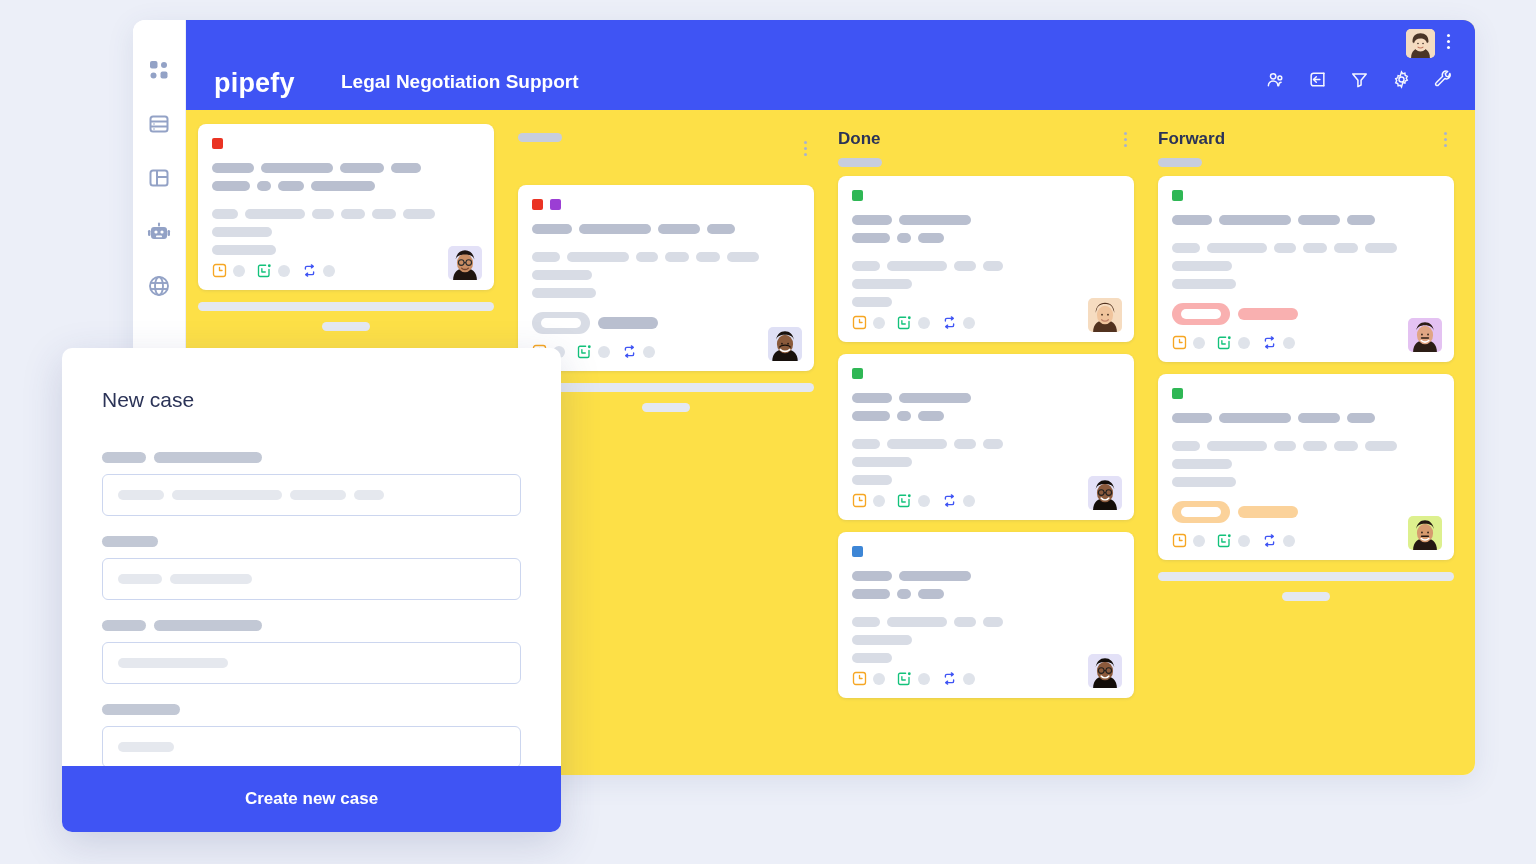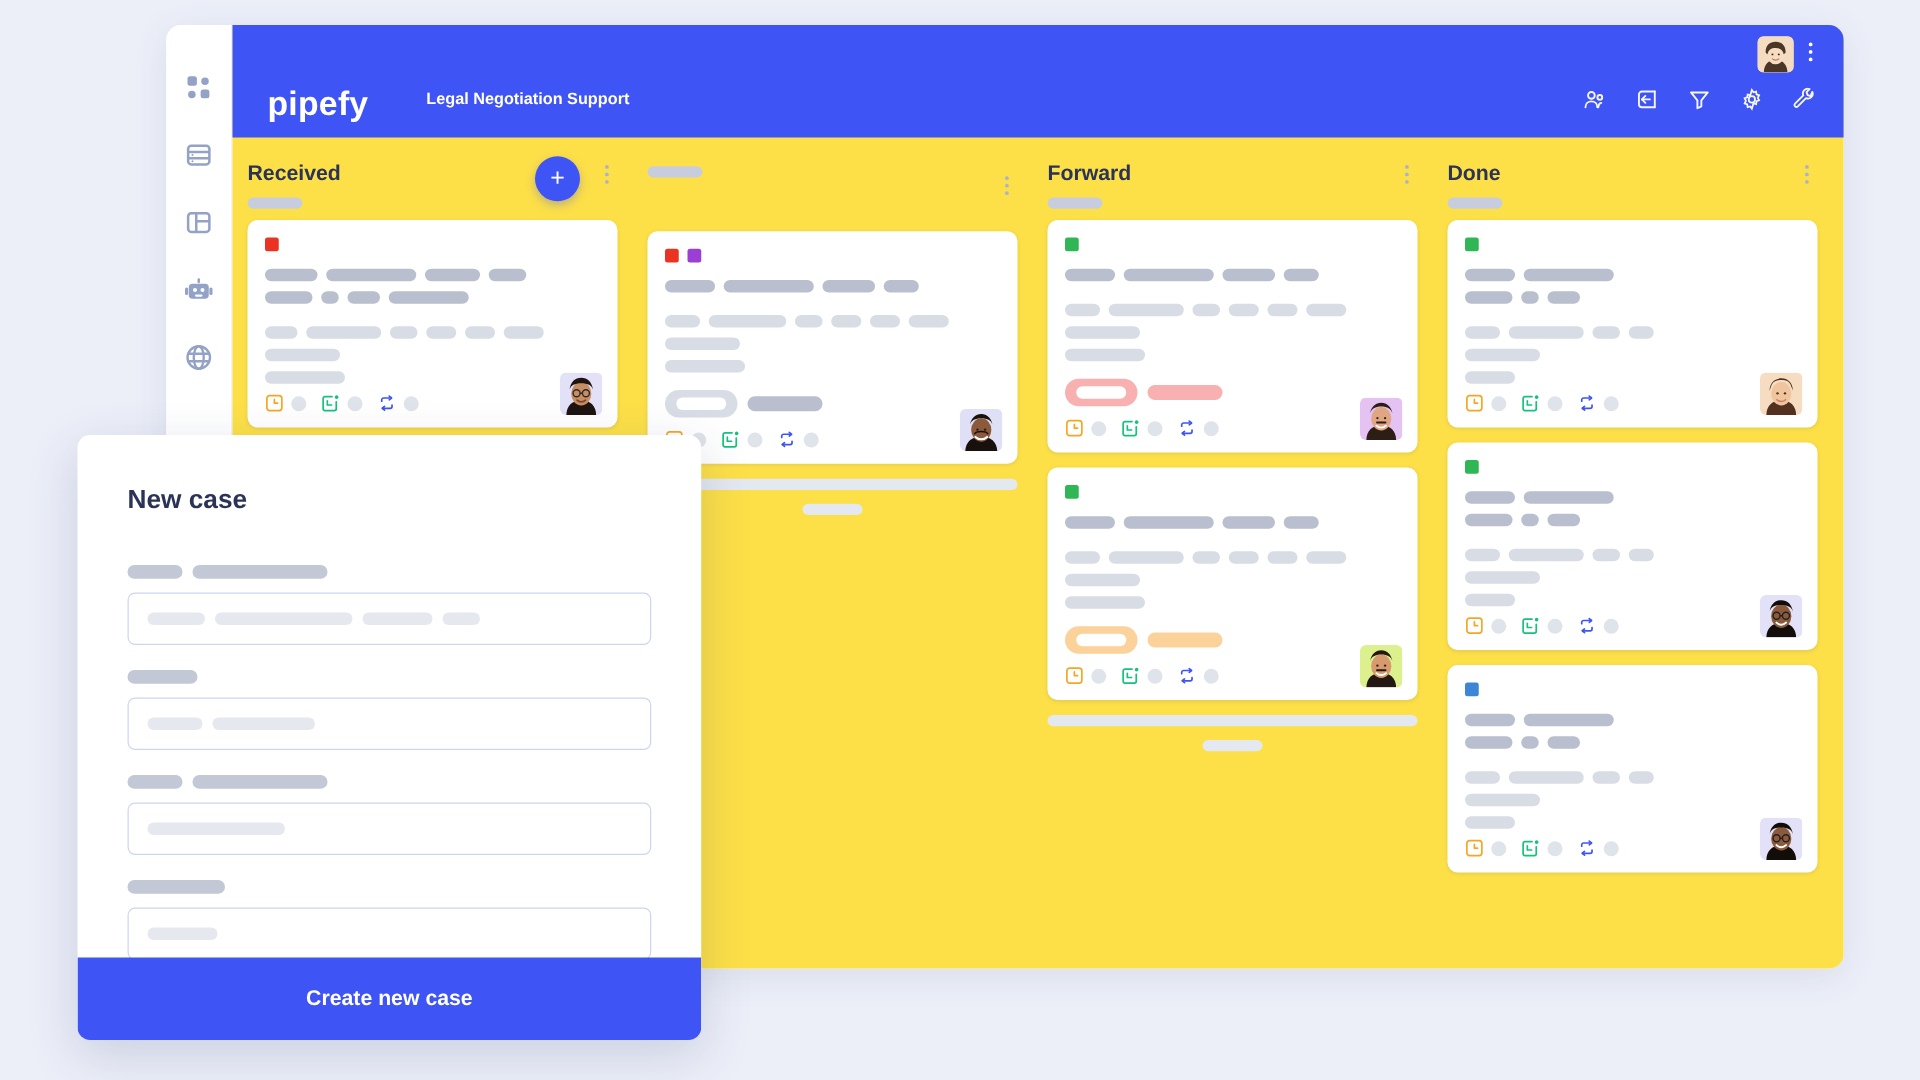--- a/index.html
+++ b/index.html
@@ -43,21 +43,21 @@
     height: 90px; background: #3f54f4; flex: none;
     position: relative; padding: 0 26px;
   }
   .logo {
     position: absolute; left: 28px; top: 48px;
     font-size: 27px; font-weight: 700; color: #fff;
     letter-spacing: .2px;
   }
   .board-title {
     position: absolute; left: 155px; top: 51px;
-    font-size: 13px; font-weight: 700; color: #fff;
+    font-size: 19px; font-weight: 700; color: #fff;
   }
   .avatar-top {
     position: absolute; right: 40px; top: 9px;
     width: 29px; height: 29px; border-radius: 5px;
     overflow: hidden; background: #f2d9bc; cursor: pointer;
   }
   .kebab-top {
     position: absolute; right: 20px; top: 14px;
     width: 14px; height: 20px; cursor: pointer;
   }
@@ -137,21 +137,21 @@
 
   
   .modal {
     position: absolute; left: 62px; top: 348px;
     width: 499px; height: 484px;
     background: #fff; border-radius: 10px;
     box-shadow: 0 12px 40px rgba(48,62,120,.18);
     overflow: hidden;
   }
   .modal-body { padding: 40px 40px 0 40px; }
-  .modal-title { font-size: 21px; font-weight: 700; color: #2b3357; margin-bottom: 40px; }
+  .modal-title { font-size: 21px; font-weight: 400; color: #2b3357; margin-bottom: 40px; }
   .field { margin-bottom: 20px; }
   .field-label-row { display: flex; gap: 8px; margin-bottom: 11px; }
   .lbl { height: 11px; border-radius: 6px; background: #c2c8d5; }
   .input-box {
     height: 42px; border: 1px solid #ccd6ef; border-radius: 6px;
     display: flex; align-items: center; gap: 8px; padding: 0 15px;
   }
   .input-ph { height: 10px; border-radius: 5px; background: #e5e8ee; }
   .modal-cta {
     position: absolute; left: 0; bottom: 0; width: 100%;
@@ -272,30 +272,20 @@
             <svg viewBox="0 0 24 24" fill="none" stroke="currentColor" stroke-width="1.9" stroke-linecap="round" stroke-linejoin="round">
                 <path d="M20 4.5a4.8 4.8 0 0 1-6.3 6.3L5.6 18.9a2 2 0 1 1-2.8-2.8l8.1-8.1A4.8 4.8 0 0 1 17.2 1.7l-3 3 1.1 3 3 1.1z"></path>
               </svg>
           </span>
         </div>
       </header>
 
       <section class="board">
 
         <div class="column">
-          <div class="col-head">
-            <div class="col-title">Received</div>
-            <div class="col-sub"></div>
-            <button class="add-btn">+</button>
-            <div class="kebab">
-                <i></i>
-                <i></i>
-                <i></i>
-              </div>
-          </div>
 
           <div class="card">
             <div class="chip-row">
               <span class="chip" style="background:#ea3323"></span>
             </div>
             <div class="bar-row">
                 <span class="bar" style="width:42px"></span>
                 <span class="bar" style="width:72px"></span>
                 <span class="bar" style="width:44px"></span>
                 <span class="bar" style="width:30px"></span>
@@ -450,20 +440,229 @@
           </div>
 
           <div class="col-foot">
             <div class="fbar"></div>
             <div class="fpill"></div>
           </div>
         </div>
 
         <div class="column">
           <div class="col-head">
+            <div class="col-title">Done</div>
+            <div class="col-sub"></div>
+            <div class="kebab">
+                <i></i>
+                <i></i>
+                <i></i>
+              </div>
+          </div>
+
+          <div class="card">
+            <div class="chip-row">
+              <span class="chip" style="background:#2fb755"></span>
+            </div>
+            <div class="bar-row">
+                <span class="bar" style="width:40px"></span>
+                <span class="bar" style="width:72px"></span>
+              </div>
+            <div class="bar-row">
+                <span class="bar" style="width:38px"></span>
+                <span class="bar" style="width:14px"></span>
+                <span class="bar" style="width:26px"></span>
+              </div>
+            <div class="gap"></div>
+            <div class="bar-row">
+                <span class="bar light" style="width:28px"></span>
+                <span class="bar light" style="width:60px"></span>
+                <span class="bar light" style="width:22px"></span>
+                <span class="bar light" style="width:20px"></span>
+              </div>
+            <div class="bar-row">
+                <span class="bar light" style="width:60px"></span>
+              </div>
+            <div class="bar-row">
+                <span class="bar light" style="width:40px"></span>
+              </div>
+            <div class="card-foot">
+              <span class="ficon">
+                  <svg viewBox="0 0 20 20" fill="none" stroke="#f6a623" stroke-width="1.8">
+                    <rect x="2" y="2" width="16" height="16" rx="3"></rect>
+                    <path d="M10 6v4h3.4" stroke-linecap="round" stroke-linejoin="round"></path>
+                  </svg>
+                </span>
+              <span class="fdot"></span>
+              <span class="ficon">
+                  <svg viewBox="0 0 20 20" fill="none" stroke="#13c27b" stroke-width="1.8">
+                    <path d="M16 8.5V16a2 2 0 0 1-2 2H4a2 2 0 0 1-2-2V5a2 2 0 0 1 2-2h7.5" stroke-linecap="round"></path>
+                    <path d="M6.5 7.5v4.5H11" stroke-linecap="round" stroke-linejoin="round"></path>
+                    <circle cx="16.4" cy="3.6" r="1.9" fill="#13c27b" stroke="none"></circle>
+                  </svg>
+                </span>
+              <span class="fdot"></span>
+              <span class="ficon">
+                  <svg viewBox="0 0 20 20" fill="none" stroke="#3f54f4" stroke-width="1.8" stroke-linecap="round" stroke-linejoin="round">
+                    <path d="M4.5 8V6.5a2 2 0 0 1 2-2h8"></path>
+                    <path d="M12.5 2.5 15 4.5l-2.5 2"></path>
+                    <path d="M15.5 12v1.5a2 2 0 0 1-2 2h-8"></path>
+                    <path d="M7.5 17.5 5 15.5l2.5-2"></path>
+                  </svg>
+                </span>
+              <span class="fdot"></span>
+            </div>
+            <div class="card-avatar">
+              <svg class="face" viewBox="0 0 40 40">
+                <rect width="40" height="40" fill="#f6dcc0"></rect>
+                <path d="M6 40c0-9 6-14 14-14s14 5 14 14z" fill="#52321f"></path>
+                <ellipse cx="20" cy="20" rx="9.5" ry="11" fill="#f0c49c"></ellipse>
+                <path d="M9 17.5c0-7.5 4.5-12 11-12s11 4.5 11 12c-.5-2.5-1.5-3.5-2-5.5-1.5-4-4.5-5-9-5s-8.5 1.8-9.5 6c-.5 1.6-1 2.5-1.5 4.5z" fill="#52321f"></path>
+                <circle cx="16.5" cy="19.6" r="1.1" fill="#46301f"></circle>
+                <circle cx="23.5" cy="19.6" r="1.1" fill="#46301f"></circle>
+                <path d="M16 25.6c2.2 2.2 5.8 2.2 8 0" stroke="#c4846a" stroke-width="1.5" fill="none" stroke-linecap="round"></path>
+              </svg>
+            </div>
+          </div>
+
+          <div class="card">
+            <div class="chip-row">
+              <span class="chip" style="background:#2fb755"></span>
+            </div>
+            <div class="bar-row">
+                <span class="bar" style="width:40px"></span>
+                <span class="bar" style="width:72px"></span>
+              </div>
+            <div class="bar-row">
+                <span class="bar" style="width:38px"></span>
+                <span class="bar" style="width:14px"></span>
+                <span class="bar" style="width:26px"></span>
+              </div>
+            <div class="gap"></div>
+            <div class="bar-row">
+                <span class="bar light" style="width:28px"></span>
+                <span class="bar light" style="width:60px"></span>
+                <span class="bar light" style="width:22px"></span>
+                <span class="bar light" style="width:20px"></span>
+              </div>
+            <div class="bar-row">
+                <span class="bar light" style="width:60px"></span>
+              </div>
+            <div class="bar-row">
+                <span class="bar light" style="width:40px"></span>
+              </div>
+            <div class="card-foot">
+              <span class="ficon">
+                  <svg viewBox="0 0 20 20" fill="none" stroke="#f6a623" stroke-width="1.8">
+                    <rect x="2" y="2" width="16" height="16" rx="3"></rect>
+                    <path d="M10 6v4h3.4" stroke-linecap="round" stroke-linejoin="round"></path>
+                  </svg>
+                </span>
+              <span class="fdot"></span>
+              <span class="ficon">
+                  <svg viewBox="0 0 20 20" fill="none" stroke="#13c27b" stroke-width="1.8">
+                    <path d="M16 8.5V16a2 2 0 0 1-2 2H4a2 2 0 0 1-2-2V5a2 2 0 0 1 2-2h7.5" stroke-linecap="round"></path>
+                    <path d="M6.5 7.5v4.5H11" stroke-linecap="round" stroke-linejoin="round"></path>
+                    <circle cx="16.4" cy="3.6" r="1.9" fill="#13c27b" stroke="none"></circle>
+                  </svg>
+                </span>
+              <span class="fdot"></span>
+              <span class="ficon">
+                  <svg viewBox="0 0 20 20" fill="none" stroke="#3f54f4" stroke-width="1.8" stroke-linecap="round" stroke-linejoin="round">
+                    <path d="M4.5 8V6.5a2 2 0 0 1 2-2h8"></path>
+                    <path d="M12.5 2.5 15 4.5l-2.5 2"></path>
+                    <path d="M15.5 12v1.5a2 2 0 0 1-2 2h-8"></path>
+                    <path d="M7.5 17.5 5 15.5l2.5-2"></path>
+                  </svg>
+                </span>
+              <span class="fdot"></span>
+            </div>
+            <div class="card-avatar">
+              <svg class="face" viewBox="0 0 40 40">
+                <rect width="40" height="40" fill="#e3e1f7"></rect>
+                <path d="M6 40c0-9 6-14 14-14s14 5 14 14z" fill="#130d09"></path>
+                <ellipse cx="20" cy="20" rx="9.5" ry="11" fill="#8b5a3c"></ellipse>
+                <path d="M9 16c1-7 5-11 11-11s10 4 11 11c-1-4.5-5-6.5-11-6.5S10 11.5 9 16z" fill="#130d09"></path>
+                <circle cx="15.6" cy="19.5" r="3.3" fill="none" stroke="#23201e" stroke-width="1.3"></circle>
+                <circle cx="24.4" cy="19.5" r="3.3" fill="none" stroke="#23201e" stroke-width="1.3"></circle>
+                <line x1="18.9" y1="19.5" x2="21.1" y2="19.5" stroke="#23201e" stroke-width="1.3"></line>
+                <path d="M15.5 26c2.6 2.6 6.4 2.6 9 0" stroke="#fff" stroke-width="1.8" fill="none" stroke-linecap="round"></path>
+              </svg>
+            </div>
+          </div>
+
+          <div class="card">
+            <div class="chip-row">
+              <span class="chip" style="background:#3d86d6"></span>
+            </div>
+            <div class="bar-row">
+                <span class="bar" style="width:40px"></span>
+                <span class="bar" style="width:72px"></span>
+              </div>
+            <div class="bar-row">
+                <span class="bar" style="width:38px"></span>
+                <span class="bar" style="width:14px"></span>
+                <span class="bar" style="width:26px"></span>
+              </div>
+            <div class="gap"></div>
+            <div class="bar-row">
+                <span class="bar light" style="width:28px"></span>
+                <span class="bar light" style="width:60px"></span>
+                <span class="bar light" style="width:22px"></span>
+                <span class="bar light" style="width:20px"></span>
+              </div>
+            <div class="bar-row">
+                <span class="bar light" style="width:60px"></span>
+              </div>
+            <div class="bar-row">
+                <span class="bar light" style="width:40px"></span>
+              </div>
+            <div class="card-foot">
+              <span class="ficon">
+                  <svg viewBox="0 0 20 20" fill="none" stroke="#f6a623" stroke-width="1.8">
+                    <rect x="2" y="2" width="16" height="16" rx="3"></rect>
+                    <path d="M10 6v4h3.4" stroke-linecap="round" stroke-linejoin="round"></path>
+                  </svg>
+                </span>
+              <span class="fdot"></span>
+              <span class="ficon">
+                  <svg viewBox="0 0 20 20" fill="none" stroke="#13c27b" stroke-width="1.8">
+                    <path d="M16 8.5V16a2 2 0 0 1-2 2H4a2 2 0 0 1-2-2V5a2 2 0 0 1 2-2h7.5" stroke-linecap="round"></path>
+                    <path d="M6.5 7.5v4.5H11" stroke-linecap="round" stroke-linejoin="round"></path>
+                    <circle cx="16.4" cy="3.6" r="1.9" fill="#13c27b" stroke="none"></circle>
+                  </svg>
+                </span>
+              <span class="fdot"></span>
+              <span class="ficon">
+                  <svg viewBox="0 0 20 20" fill="none" stroke="#3f54f4" stroke-width="1.8" stroke-linecap="round" stroke-linejoin="round">
+                    <path d="M4.5 8V6.5a2 2 0 0 1 2-2h8"></path>
+                    <path d="M12.5 2.5 15 4.5l-2.5 2"></path>
+                    <path d="M15.5 12v1.5a2 2 0 0 1-2 2h-8"></path>
+                    <path d="M7.5 17.5 5 15.5l2.5-2"></path>
+                  </svg>
+                </span>
+              <span class="fdot"></span>
+            </div>
+            <div class="card-avatar">
+              <svg class="face" viewBox="0 0 40 40">
+                <rect width="40" height="40" fill="#e3e1f7"></rect>
+                <path d="M6 40c0-9 6-14 14-14s14 5 14 14z" fill="#130d09"></path>
+                <ellipse cx="20" cy="20" rx="9.5" ry="11" fill="#8b5a3c"></ellipse>
+                <path d="M9 16c1-7 5-11 11-11s10 4 11 11c-1-4.5-5-6.5-11-6.5S10 11.5 9 16z" fill="#130d09"></path>
+                <circle cx="15.6" cy="19.5" r="3.3" fill="none" stroke="#23201e" stroke-width="1.3"></circle>
+                <circle cx="24.4" cy="19.5" r="3.3" fill="none" stroke="#23201e" stroke-width="1.3"></circle>
+                <line x1="18.9" y1="19.5" x2="21.1" y2="19.5" stroke="#23201e" stroke-width="1.3"></line>
+                <path d="M15.5 26c2.6 2.6 6.4 2.6 9 0" stroke="#fff" stroke-width="1.8" fill="none" stroke-linecap="round"></path>
+              </svg>
+            </div>
+          </div>
+        </div>
+
+        <div class="column">
+          <div class="col-head">
             <div class="col-title">Forward</div>
             <div class="col-sub"></div>
             <div class="kebab">
                 <i></i>
                 <i></i>
                 <i></i>
               </div>
           </div>
 
           <div class="card">
@@ -607,229 +806,20 @@
               </svg>
             </div>
           </div>
 
           <div class="col-foot">
             <div class="fbar"></div>
             <div class="fpill"></div>
           </div>
         </div>
 
-        <div class="column">
-          <div class="col-head">
-            <div class="col-title">Done</div>
-            <div class="col-sub"></div>
-            <div class="kebab">
-                <i></i>
-                <i></i>
-                <i></i>
-              </div>
-          </div>
-
-          <div class="card">
-            <div class="chip-row">
-              <span class="chip" style="background:#2fb755"></span>
-            </div>
-            <div class="bar-row">
-                <span class="bar" style="width:40px"></span>
-                <span class="bar" style="width:72px"></span>
-              </div>
-            <div class="bar-row">
-                <span class="bar" style="width:38px"></span>
-                <span class="bar" style="width:14px"></span>
-                <span class="bar" style="width:26px"></span>
-              </div>
-            <div class="gap"></div>
-            <div class="bar-row">
-                <span class="bar light" style="width:28px"></span>
-                <span class="bar light" style="width:60px"></span>
-                <span class="bar light" style="width:22px"></span>
-                <span class="bar light" style="width:20px"></span>
-              </div>
-            <div class="bar-row">
-                <span class="bar light" style="width:60px"></span>
-              </div>
-            <div class="bar-row">
-                <span class="bar light" style="width:40px"></span>
-              </div>
-            <div class="card-foot">
-              <span class="ficon">
-                  <svg viewBox="0 0 20 20" fill="none" stroke="#f6a623" stroke-width="1.8">
-                    <rect x="2" y="2" width="16" height="16" rx="3"></rect>
-                    <path d="M10 6v4h3.4" stroke-linecap="round" stroke-linejoin="round"></path>
-                  </svg>
-                </span>
-              <span class="fdot"></span>
-              <span class="ficon">
-                  <svg viewBox="0 0 20 20" fill="none" stroke="#13c27b" stroke-width="1.8">
-                    <path d="M16 8.5V16a2 2 0 0 1-2 2H4a2 2 0 0 1-2-2V5a2 2 0 0 1 2-2h7.5" stroke-linecap="round"></path>
-                    <path d="M6.5 7.5v4.5H11" stroke-linecap="round" stroke-linejoin="round"></path>
-                    <circle cx="16.4" cy="3.6" r="1.9" fill="#13c27b" stroke="none"></circle>
-                  </svg>
-                </span>
-              <span class="fdot"></span>
-              <span class="ficon">
-                  <svg viewBox="0 0 20 20" fill="none" stroke="#3f54f4" stroke-width="1.8" stroke-linecap="round" stroke-linejoin="round">
-                    <path d="M4.5 8V6.5a2 2 0 0 1 2-2h8"></path>
-                    <path d="M12.5 2.5 15 4.5l-2.5 2"></path>
-                    <path d="M15.5 12v1.5a2 2 0 0 1-2 2h-8"></path>
-                    <path d="M7.5 17.5 5 15.5l2.5-2"></path>
-                  </svg>
-                </span>
-              <span class="fdot"></span>
-            </div>
-            <div class="card-avatar">
-              <svg class="face" viewBox="0 0 40 40">
-                <rect width="40" height="40" fill="#f6dcc0"></rect>
-                <path d="M6 40c0-9 6-14 14-14s14 5 14 14z" fill="#52321f"></path>
-                <ellipse cx="20" cy="20" rx="9.5" ry="11" fill="#f0c49c"></ellipse>
-                <path d="M9 17.5c0-7.5 4.5-12 11-12s11 4.5 11 12c-.5-2.5-1.5-3.5-2-5.5-1.5-4-4.5-5-9-5s-8.5 1.8-9.5 6c-.5 1.6-1 2.5-1.5 4.5z" fill="#52321f"></path>
-                <circle cx="16.5" cy="19.6" r="1.1" fill="#46301f"></circle>
-                <circle cx="23.5" cy="19.6" r="1.1" fill="#46301f"></circle>
-                <path d="M16 25.6c2.2 2.2 5.8 2.2 8 0" stroke="#c4846a" stroke-width="1.5" fill="none" stroke-linecap="round"></path>
-              </svg>
-            </div>
-          </div>
-
-          <div class="card">
-            <div class="chip-row">
-              <span class="chip" style="background:#2fb755"></span>
-            </div>
-            <div class="bar-row">
-                <span class="bar" style="width:40px"></span>
-                <span class="bar" style="width:72px"></span>
-              </div>
-            <div class="bar-row">
-                <span class="bar" style="width:38px"></span>
-                <span class="bar" style="width:14px"></span>
-                <span class="bar" style="width:26px"></span>
-              </div>
-            <div class="gap"></div>
-            <div class="bar-row">
-                <span class="bar light" style="width:28px"></span>
-                <span class="bar light" style="width:60px"></span>
-                <span class="bar light" style="width:22px"></span>
-                <span class="bar light" style="width:20px"></span>
-              </div>
-            <div class="bar-row">
-                <span class="bar light" style="width:60px"></span>
-              </div>
-            <div class="bar-row">
-                <span class="bar light" style="width:40px"></span>
-              </div>
-            <div class="card-foot">
-              <span class="ficon">
-                  <svg viewBox="0 0 20 20" fill="none" stroke="#f6a623" stroke-width="1.8">
-                    <rect x="2" y="2" width="16" height="16" rx="3"></rect>
-                    <path d="M10 6v4h3.4" stroke-linecap="round" stroke-linejoin="round"></path>
-                  </svg>
-                </span>
-              <span class="fdot"></span>
-              <span class="ficon">
-                  <svg viewBox="0 0 20 20" fill="none" stroke="#13c27b" stroke-width="1.8">
-                    <path d="M16 8.5V16a2 2 0 0 1-2 2H4a2 2 0 0 1-2-2V5a2 2 0 0 1 2-2h7.5" stroke-linecap="round"></path>
-                    <path d="M6.5 7.5v4.5H11" stroke-linecap="round" stroke-linejoin="round"></path>
-                    <circle cx="16.4" cy="3.6" r="1.9" fill="#13c27b" stroke="none"></circle>
-                  </svg>
-                </span>
-              <span class="fdot"></span>
-              <span class="ficon">
-                  <svg viewBox="0 0 20 20" fill="none" stroke="#3f54f4" stroke-width="1.8" stroke-linecap="round" stroke-linejoin="round">
-                    <path d="M4.5 8V6.5a2 2 0 0 1 2-2h8"></path>
-                    <path d="M12.5 2.5 15 4.5l-2.5 2"></path>
-                    <path d="M15.5 12v1.5a2 2 0 0 1-2 2h-8"></path>
-                    <path d="M7.5 17.5 5 15.5l2.5-2"></path>
-                  </svg>
-                </span>
-              <span class="fdot"></span>
-            </div>
-            <div class="card-avatar">
-              <svg class="face" viewBox="0 0 40 40">
-                <rect width="40" height="40" fill="#e3e1f7"></rect>
-                <path d="M6 40c0-9 6-14 14-14s14 5 14 14z" fill="#130d09"></path>
-                <ellipse cx="20" cy="20" rx="9.5" ry="11" fill="#8b5a3c"></ellipse>
-                <path d="M9 16c1-7 5-11 11-11s10 4 11 11c-1-4.5-5-6.5-11-6.5S10 11.5 9 16z" fill="#130d09"></path>
-                <circle cx="15.6" cy="19.5" r="3.3" fill="none" stroke="#23201e" stroke-width="1.3"></circle>
-                <circle cx="24.4" cy="19.5" r="3.3" fill="none" stroke="#23201e" stroke-width="1.3"></circle>
-                <line x1="18.9" y1="19.5" x2="21.1" y2="19.5" stroke="#23201e" stroke-width="1.3"></line>
-                <path d="M15.5 26c2.6 2.6 6.4 2.6 9 0" stroke="#fff" stroke-width="1.8" fill="none" stroke-linecap="round"></path>
-              </svg>
-            </div>
-          </div>
-
-          <div class="card">
-            <div class="chip-row">
-              <span class="chip" style="background:#3d86d6"></span>
-            </div>
-            <div class="bar-row">
-                <span class="bar" style="width:40px"></span>
-                <span class="bar" style="width:72px"></span>
-              </div>
-            <div class="bar-row">
-                <span class="bar" style="width:38px"></span>
-                <span class="bar" style="width:14px"></span>
-                <span class="bar" style="width:26px"></span>
-              </div>
-            <div class="gap"></div>
-            <div class="bar-row">
-                <span class="bar light" style="width:28px"></span>
-                <span class="bar light" style="width:60px"></span>
-                <span class="bar light" style="width:22px"></span>
-                <span class="bar light" style="width:20px"></span>
-              </div>
-            <div class="bar-row">
-                <span class="bar light" style="width:60px"></span>
-              </div>
-            <div class="bar-row">
-                <span class="bar light" style="width:40px"></span>
-              </div>
-            <div class="card-foot">
-              <span class="ficon">
-                  <svg viewBox="0 0 20 20" fill="none" stroke="#f6a623" stroke-width="1.8">
-                    <rect x="2" y="2" width="16" height="16" rx="3"></rect>
-                    <path d="M10 6v4h3.4" stroke-linecap="round" stroke-linejoin="round"></path>
-                  </svg>
-                </span>
-              <span class="fdot"></span>
-              <span class="ficon">
-                  <svg viewBox="0 0 20 20" fill="none" stroke="#13c27b" stroke-width="1.8">
-                    <path d="M16 8.5V16a2 2 0 0 1-2 2H4a2 2 0 0 1-2-2V5a2 2 0 0 1 2-2h7.5" stroke-linecap="round"></path>
-                    <path d="M6.5 7.5v4.5H11" stroke-linecap="round" stroke-linejoin="round"></path>
-                    <circle cx="16.4" cy="3.6" r="1.9" fill="#13c27b" stroke="none"></circle>
-                  </svg>
-                </span>
-              <span class="fdot"></span>
-              <span class="ficon">
-                  <svg viewBox="0 0 20 20" fill="none" stroke="#3f54f4" stroke-width="1.8" stroke-linecap="round" stroke-linejoin="round">
-                    <path d="M4.5 8V6.5a2 2 0 0 1 2-2h8"></path>
-                    <path d="M12.5 2.5 15 4.5l-2.5 2"></path>
-                    <path d="M15.5 12v1.5a2 2 0 0 1-2 2h-8"></path>
-                    <path d="M7.5 17.5 5 15.5l2.5-2"></path>
-                  </svg>
-                </span>
-              <span class="fdot"></span>
-            </div>
-            <div class="card-avatar">
-              <svg class="face" viewBox="0 0 40 40">
-                <rect width="40" height="40" fill="#e3e1f7"></rect>
-                <path d="M6 40c0-9 6-14 14-14s14 5 14 14z" fill="#130d09"></path>
-                <ellipse cx="20" cy="20" rx="9.5" ry="11" fill="#8b5a3c"></ellipse>
-                <path d="M9 16c1-7 5-11 11-11s10 4 11 11c-1-4.5-5-6.5-11-6.5S10 11.5 9 16z" fill="#130d09"></path>
-                <circle cx="15.6" cy="19.5" r="3.3" fill="none" stroke="#23201e" stroke-width="1.3"></circle>
-                <circle cx="24.4" cy="19.5" r="3.3" fill="none" stroke="#23201e" stroke-width="1.3"></circle>
-                <line x1="18.9" y1="19.5" x2="21.1" y2="19.5" stroke="#23201e" stroke-width="1.3"></line>
-                <path d="M15.5 26c2.6 2.6 6.4 2.6 9 0" stroke="#fff" stroke-width="1.8" fill="none" stroke-linecap="round"></path>
-              </svg>
-            </div>
-          </div>
-        </div>
-
       </section>
     </div>
   </div>
 
   <div class="modal">
     <div class="modal-body">
       <div class="modal-title">New case</div>
 
       <div class="field">
         <div class="field-label-row">

